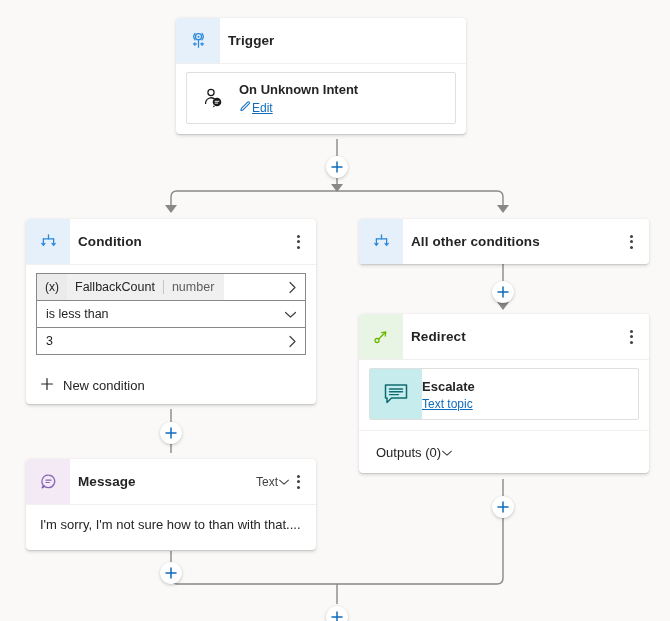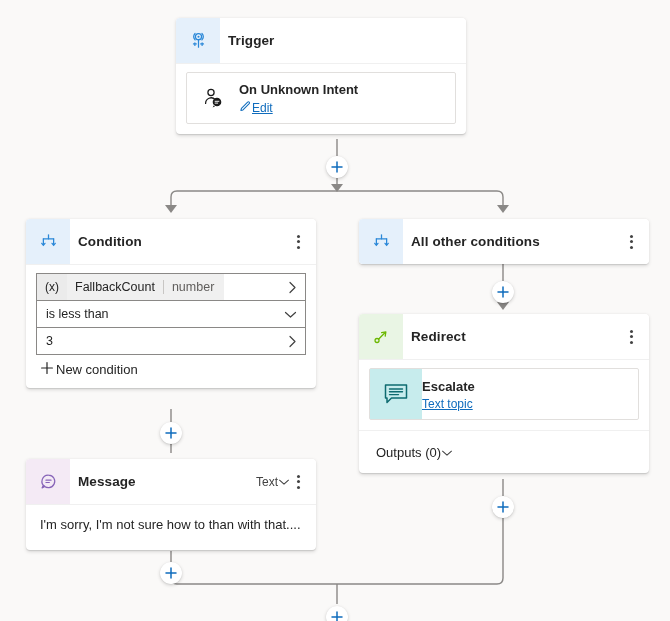--- a/index.html
+++ b/index.html
@@ -109,22 +109,22 @@
     display:flex;align-items:center;
     flex:0 0 auto;
   }
   .var-x{padding:0 8px;background:#ebebeb;height:100%;display:flex;align-items:center;color:#242424;font-size:12px;}
   .var-name{padding:0 8px;color:#242424;font-size:12.5px;}
   .var-sep{width:1px;height:14px;background:#c8c6c4;}
   .var-type{padding:0 10px 0 8px;color:#605e5c;font-size:12.5px;}
   .cond-text{padding-left:9px;color:#242424;}
   .cond-caret{margin-left:auto;padding:0 8px;color:#424242;display:flex;align-items:center;}
   .newcond{
-    display:flex;align-items:center;gap:2px;
-    margin-top:7px;padding-left:4px;
+    display:flex;align-items:center;gap:9px;
+    margin-top:23px;padding-left:4px;
     font-size:13px;color:#242424;cursor:pointer;
   }
 
   
   #allother{left:359px;top:219px;width:290px;}
 
   
   #redirect{left:359px;top:314px;width:290px;}
   .tint-teal{background:#c7eced;}
   .outputs{

